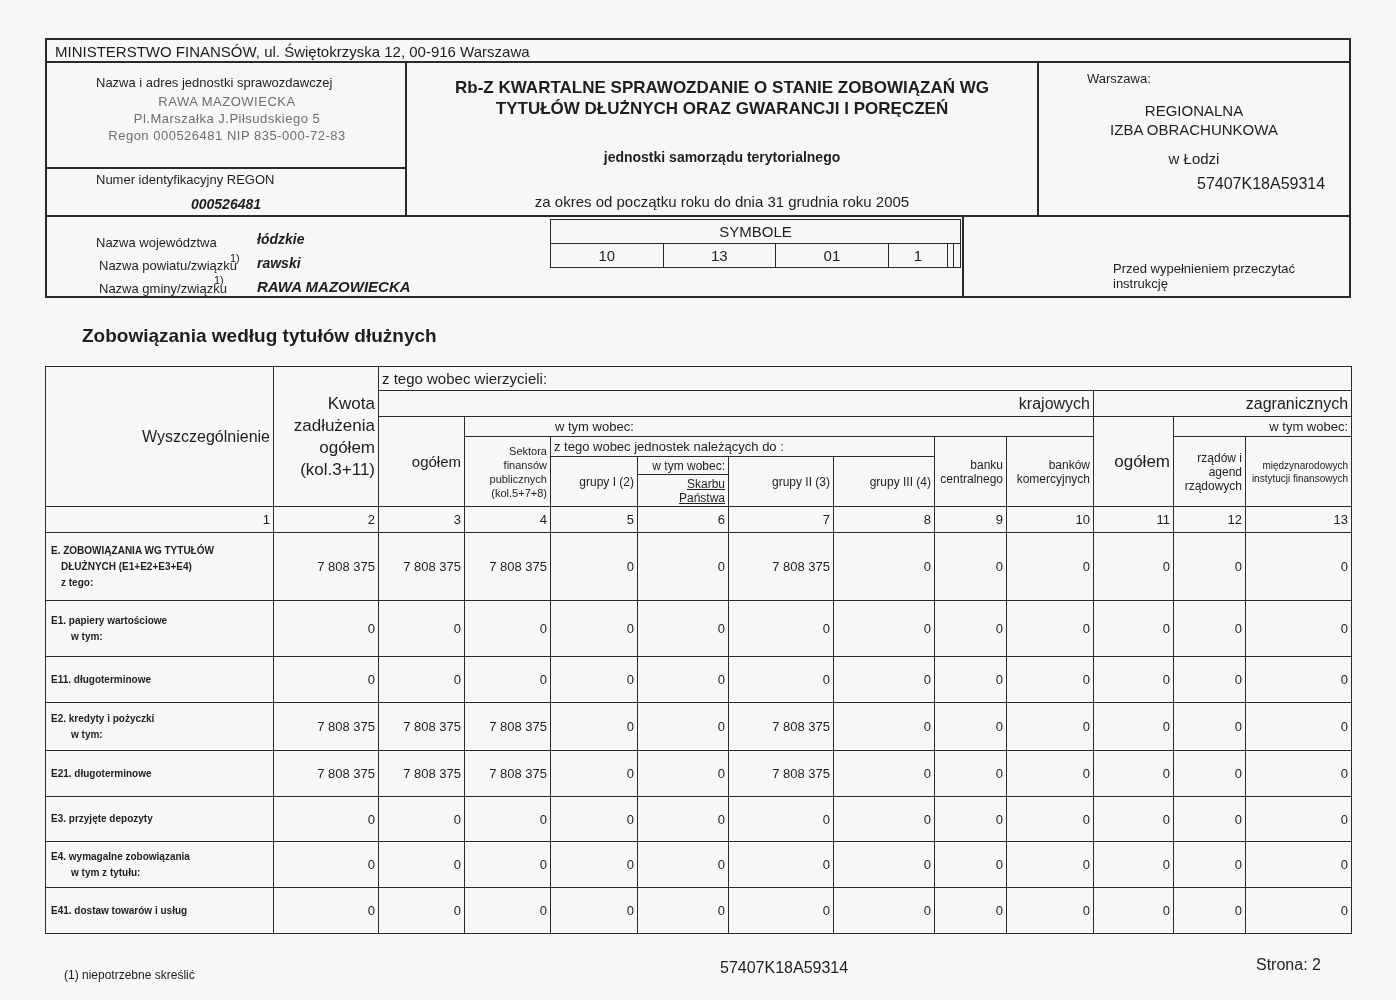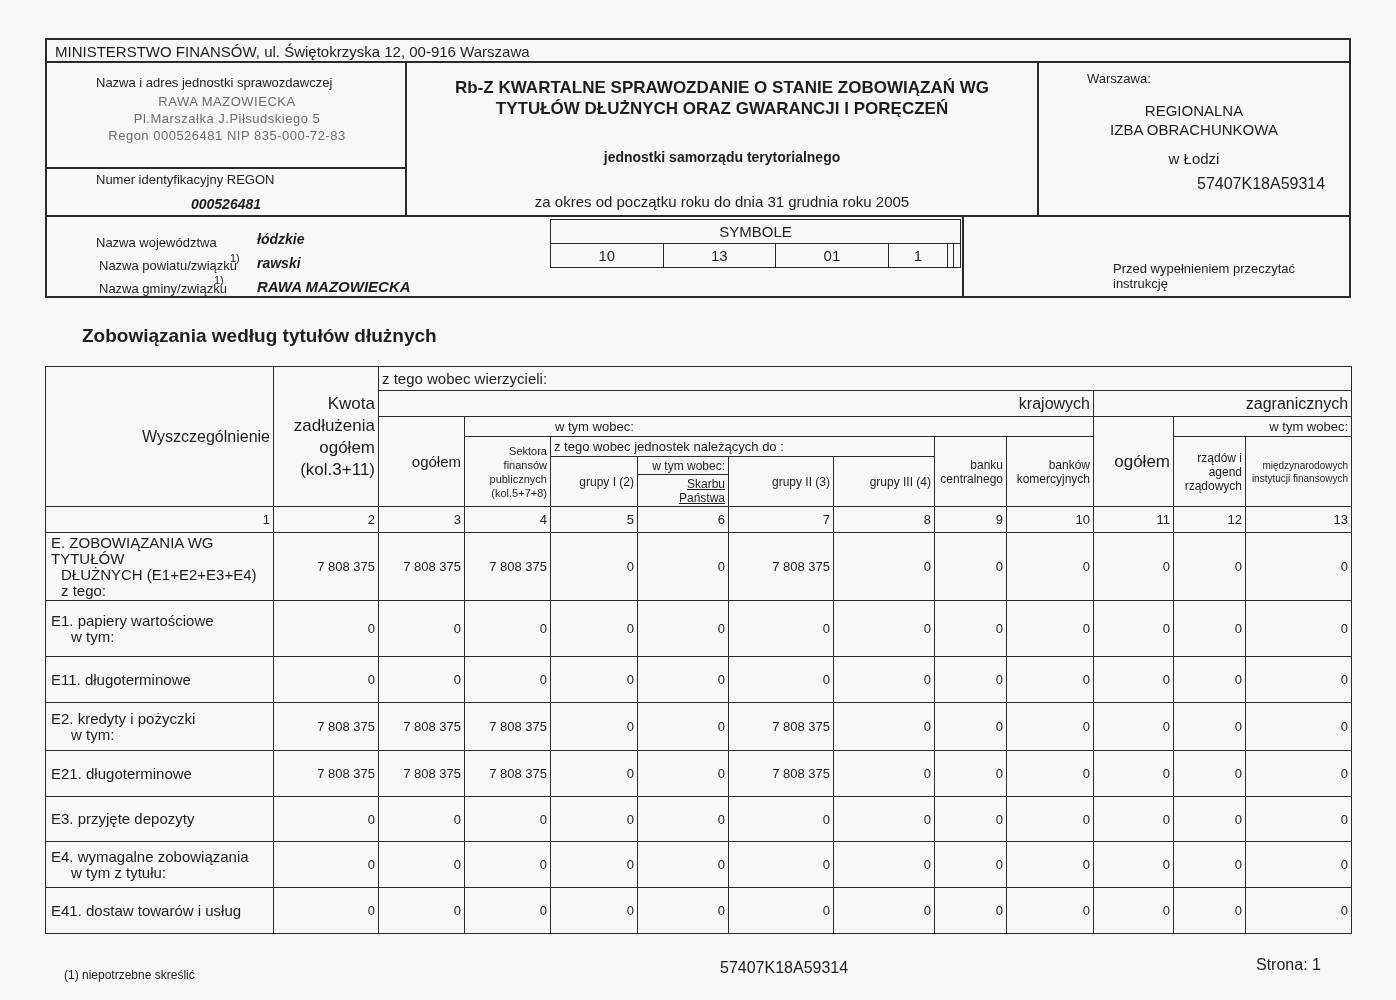--- a/index.html
+++ b/index.html
@@ -20,21 +20,21 @@
   .bold14 { font-weight: bold; font-size: 14px; text-align: center; }
   .txt15 { font-size: 15px; text-align: center; }
   .boldital { font-weight: bold; font-style: italic; }
   .symtab { border-collapse: collapse; position: absolute; font-size: 15px; }
   .symtab td { border: 1.5px solid #2a2a2a; text-align: center; padding: 0; height: 23px; }
   .section-title { left: 50px; top: 325px; font-weight: bold; font-size: 19px; margin-left: 32px; }
   table.main { position: absolute; left: 45px; top: 366px; border-collapse: collapse; table-layout: fixed; width: 1306px; }
   table.main td { border: 1.5px solid #2a2a2a; padding: 0 3px; box-sizing: border-box; font-size: 13px; }
   table.main .c { text-align: right; }
   table.main .r { text-align: right; vertical-align: middle; }
-  table.main .rowlbl { font-weight: normal; font-size: 15px; vertical-align: middle; padding-left: 5px; line-height: 16px; }
+  table.main .rowlbl { font-weight: bold; font-size: 10px; vertical-align: middle; padding-left: 5px; line-height: 16px; }
   .small11 { font-size: 11px !important; line-height: 14px; }
   .small10 { font-size: 10px !important; line-height: 13px; }
   .big16 { font-size: 16px !important; }
   .bigger17 { font-size: 17px !important; line-height: 22px; }
   .footer { font-size: 12px; }
 </style>
 </head>
 <body>
 
 <div class="abs bx hdr-ministry">MINISTERSTWO FINANSÓW, ul. Świętokrzyska 12, 00-916 Warszawa</div>
@@ -316,13 +316,13 @@
         <td class="r">0</td>
         <td class="r">0</td>
         <td class="r">0</td>
         <td class="r">0</td>
       </tr>
     </tbody>
 </table>
 
 <div class="abs footer" style="left:64px; top:968px;">(1) niepotrzebne skreślić</div>
 <div class="abs" style="left:720px; top:959px; font-size:16px;">57407K18A59314</div>
-<div class="abs" style="left:1256px; top:956px; font-size:16px;">Strona: 1</div>
+<div class="abs" style="left:1256px; top:956px; font-size:16px;">Strona: 2</div>
 
 </body></html>

